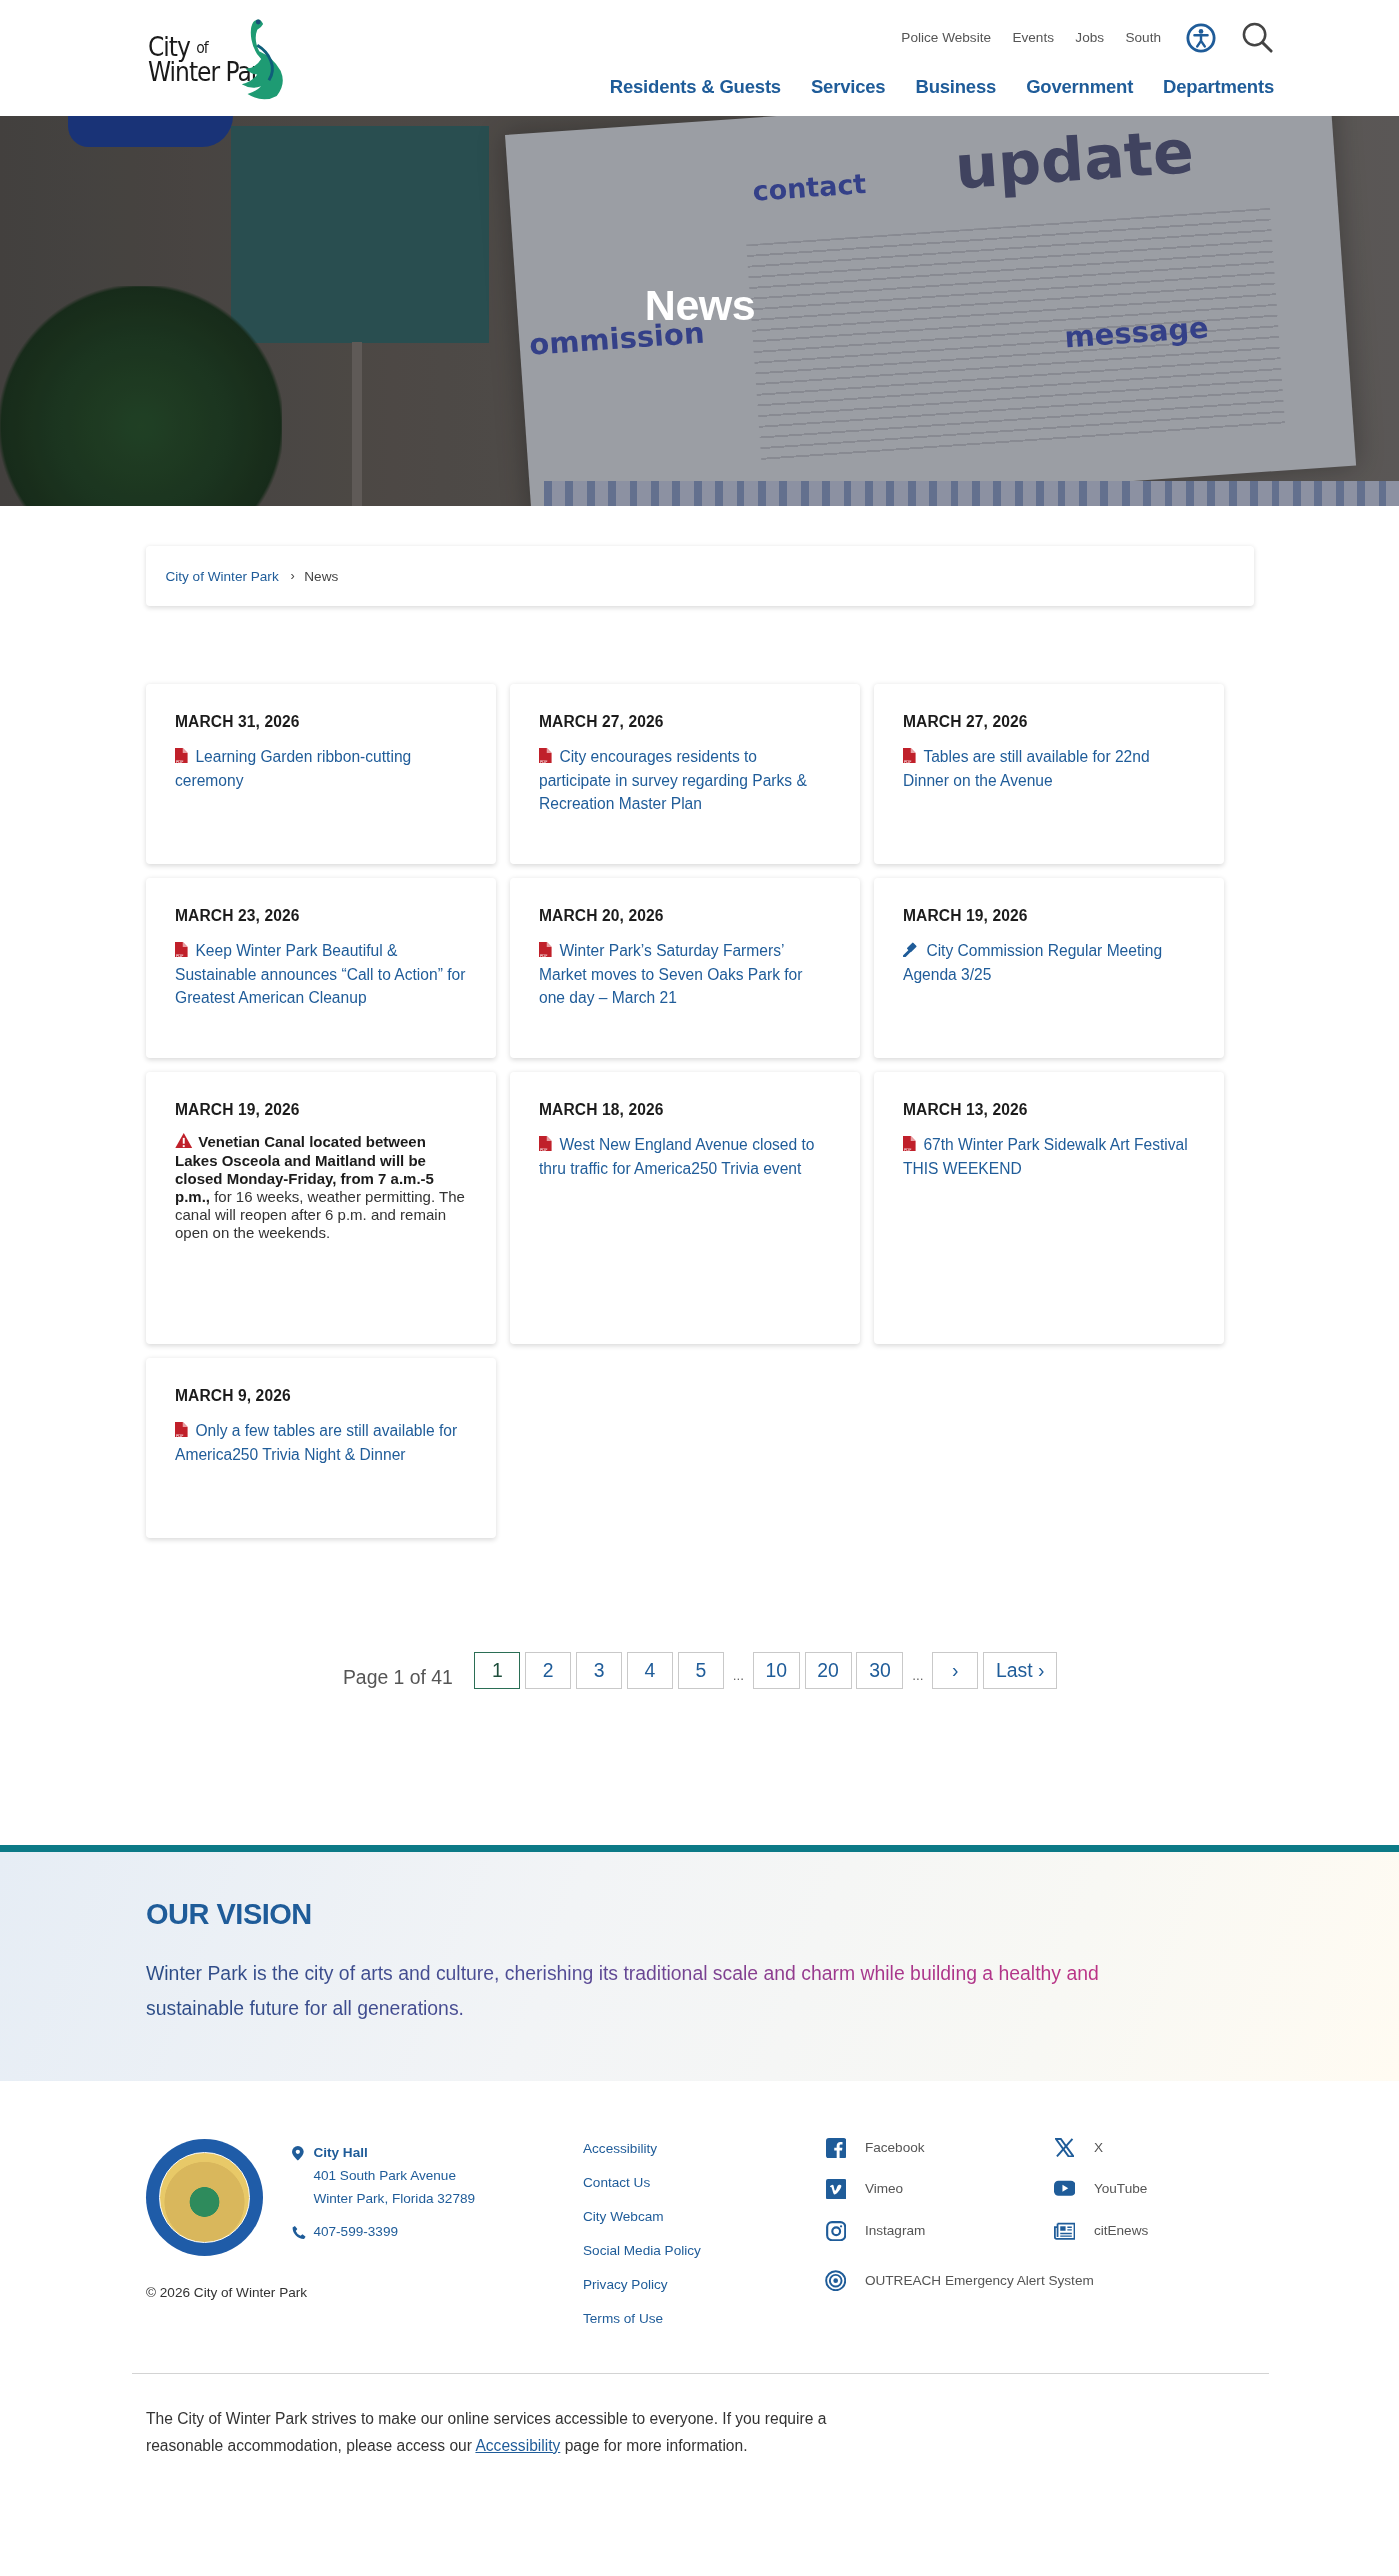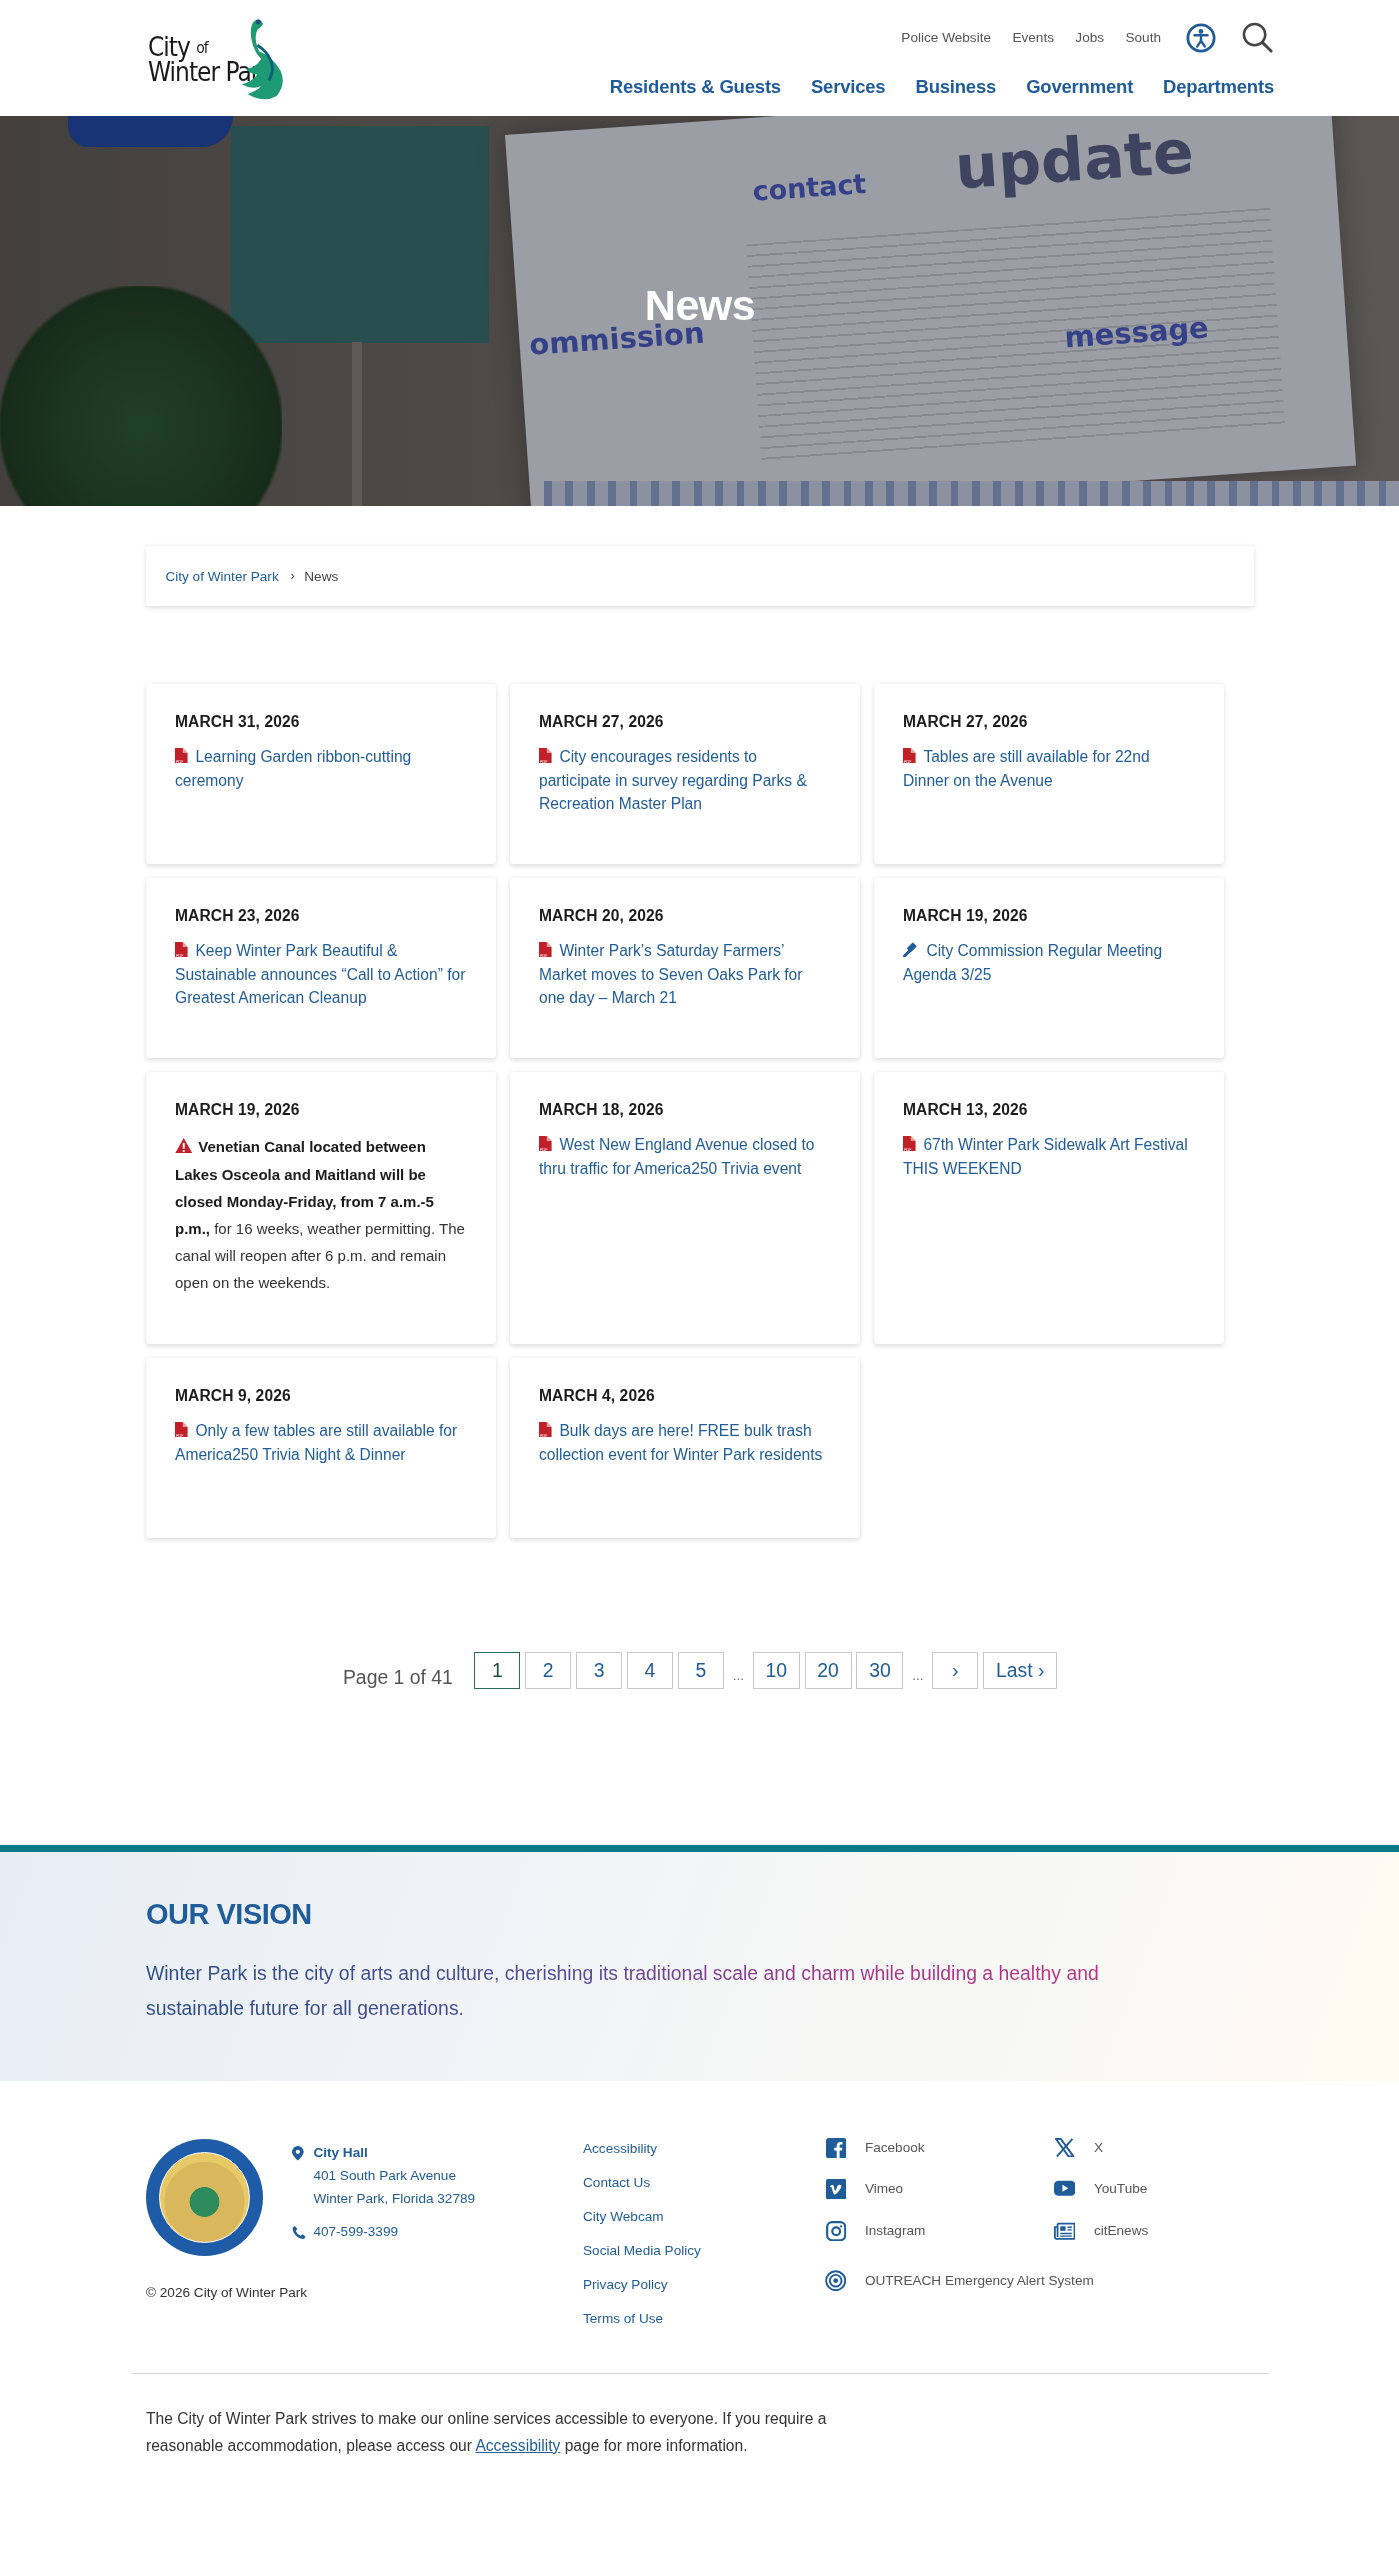--- a/index.html
+++ b/index.html
@@ -47,21 +47,21 @@
   .breadcrumb .sep { margin: 0 9.7px 0 11.7px; color: #444; font-size: 12.6px; }
   .breadcrumb .crumb-current { color: #444; }
 
   
   .grid { width: 1108px; margin: 78px auto 18px; display: grid; grid-template-columns: repeat(3, 350px); column-gap: 29px; row-gap: 33px; gap: 14px; }
   .card { background: #fff; border-radius: 3.9px; box-shadow: 0 1.9px 5.8px rgba(0,0,0,.15); padding: 29px 29px 29px 29px; min-height: 180px; }
   .card.tall { min-height: 272px; }
   .date { font-size: 15.6px; font-weight: bold; color: #1c1c1c; letter-spacing: 0.1px; margin-bottom: 13.6px; }
   .title { font-size: 15.6px; line-height: 23px; color: #1f5c99; }
   .title .ic { display: inline-block; vertical-align: -1.9px; margin-right: 7.8px; }
-  .alert-body { font-size: 15px; line-height: 27px; color: #333; }
+  .alert-body { font-size: 15px; line-height: 18px; color: #333; }
   .alert-body b { color: #1c1c1c; }
 
   
   .pager { display: flex; justify-content: center; align-items: flex-end; margin-top: 114px; gap: 4.9px; }
   .pager .label { font-size: 19.4px; color: #555; margin-right: 16.5px; }
   .pager .pg { min-width: 46px; height: 37px; border: 1px solid #c9c9c9; display: flex; align-items: center; justify-content: center;
     font-size: 19.4px; color: #1f5c99; padding: 0 11.7px; background: #fff; }
   .pager .pg.active { border: 1.9px solid #2b6e55; color: #1f4f3c; }
   .pager .dots { font-size: 13.6px; color: #666; padding: 0 3.9px; align-self: flex-end; margin-bottom: 5.8px; }
 
@@ -260,30 +260,20 @@
   <article class="card">
     <div class="date">MARCH 9, 2026</div>
     <a class="title">
       <span class="ic"><svg width="12.6" height="15.6" viewBox="0 0 13 16" style="font-size:16px">
             <path d="M0 0h8l5 5v11H0z" fill="#c0202a"></path>
             <path d="M8 0v5h5" fill="#e9a0a4"></path>
             <text x="1" y="15" font-size="4" fill="#fff" font-family="DejaVu Sans">PDF</text>
           </svg></span><span>Only a few tables are still available for America250 Trivia Night &amp; Dinner</span>
     </a>
   </article>
-  <article class="card">
-    <div class="date">MARCH 4, 2026</div>
-    <a class="title">
-      <span class="ic"><svg width="12.6" height="15.6" viewBox="0 0 13 16" style="font-size:16px">
-            <path d="M0 0h8l5 5v11H0z" fill="#c0202a"></path>
-            <path d="M8 0v5h5" fill="#e9a0a4"></path>
-            <text x="1" y="15" font-size="4" fill="#fff" font-family="DejaVu Sans">PDF</text>
-          </svg></span><span>Bulk days are here! FREE bulk trash collection event for Winter Park residents</span>
-    </a>
-  </article>
 </section>
 
 <nav class="pager">
   <span class="label">Page 1 of 41</span>
   <a class="pg active">1</a>
   <a class="pg">2</a>
   <a class="pg">3</a>
   <a class="pg">4</a>
   <a class="pg">5</a>
   <span class="dots">...</span>

